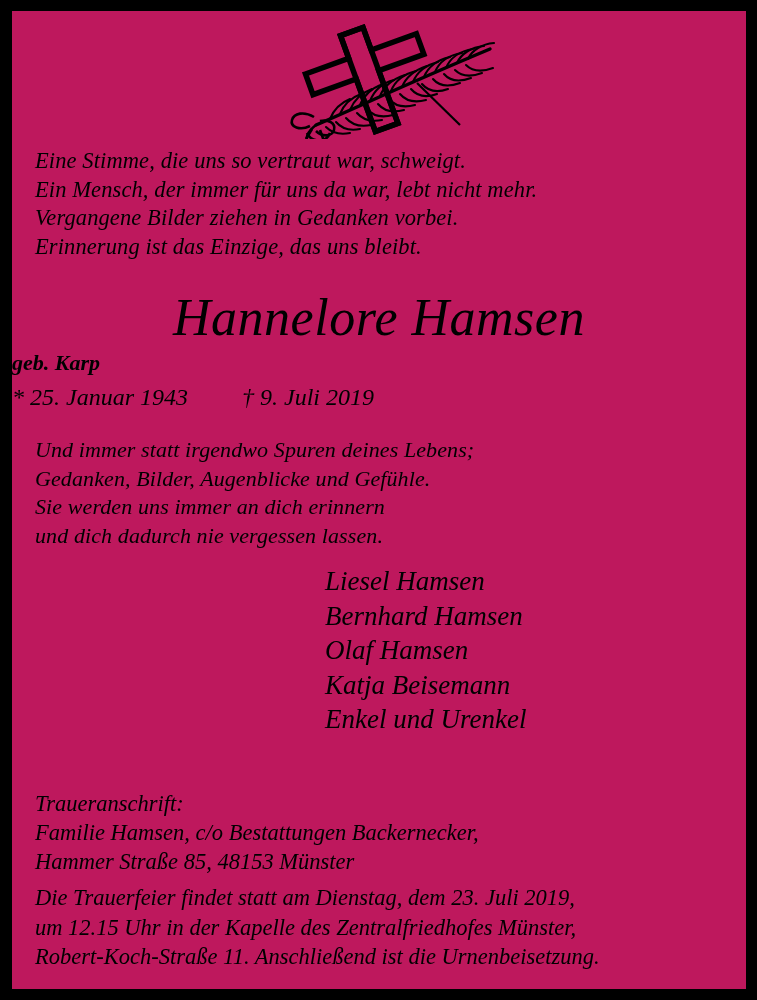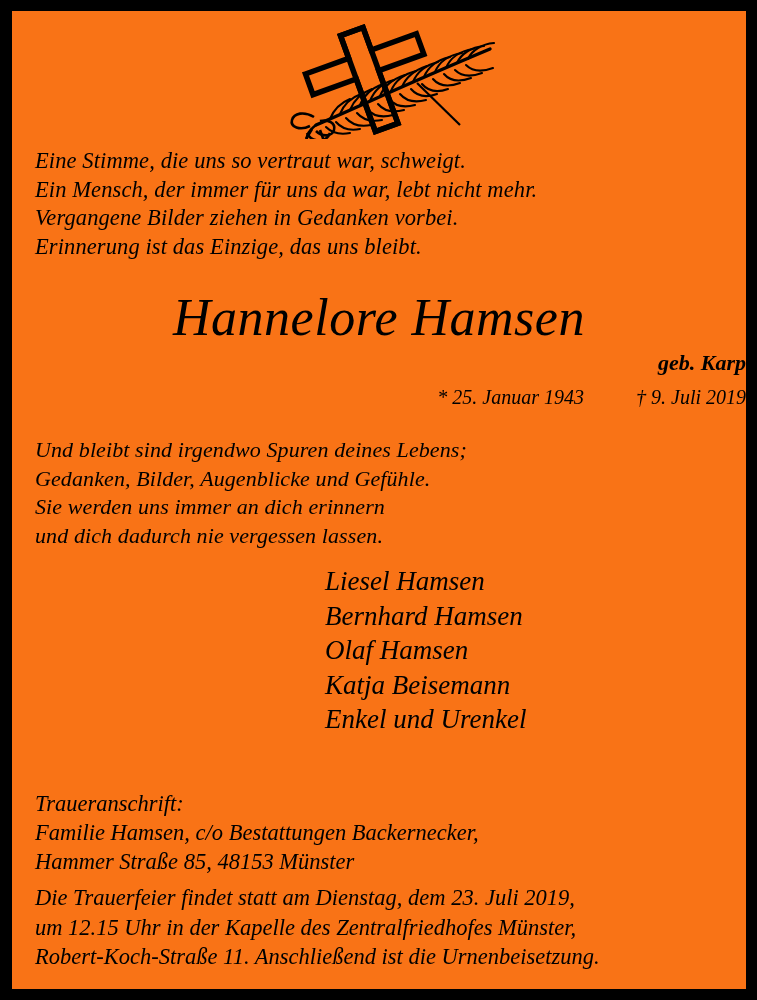--- a/index.html
+++ b/index.html
@@ -21,21 +21,21 @@
     width: 757px;
     height: 1000px;
     background: #000000;
     padding: 11px 11px 11px 12px;
   }
   #notice-body {
     position: relative;
     box-sizing: border-box;
     width: 100%;
     height: 100%;
-    background: #f97316;
+    background: #be185d;
     overflow: hidden;
     padding-left: 16px;
   }
 
   
   #emblem-area {
     position: absolute;
     left: 0;
     top: 10px;
     width: 100%;
@@ -74,35 +74,35 @@
     font-size: 52px;
     line-height: 58px;
     letter-spacing: 0.5px;
     color: #000000;
   }
   #maiden-name {
     position: absolute;
     left: 0;
     right: 0;
     top: 338px;
-    text-align: right;
+    text-align: left;
     font-style: italic;
     font-weight: bold;
     font-size: 22px;
     line-height: 28px;
     color: #000000;
   }
   #life-dates {
     position: absolute;
     left: 0;
     right: 0;
     top: 371px;
-    text-align: right;
-    font-style: italic;
-    font-size: 20px;
+    text-align: left;
+    font-style: italic;
+    font-size: 24px;
     line-height: 30px;
     color: #000000;
   }
   #life-dates .date-gap {
     display: inline-block;
     width: 42px;
   }
 
   #survivors {
     position: absolute;
@@ -217,21 +217,21 @@
 
     <div id="life-dates">
       <span>*</span>
       <span>25. Januar 1943</span>
       <span class="date-gap"></span>
       <span>†</span>
       <span>9. Juli 2019</span>
     </div>
 
     <div class="verse" id="verse-middle">
-      <div>Und bleibt sind irgendwo Spuren deines Lebens;</div>
+      <div>Und immer statt irgendwo Spuren deines Lebens;</div>
       <div>Gedanken, Bilder, Augenblicke und Gefühle.</div>
       <div>Sie werden uns immer an dich erinnern</div>
       <div>und dich dadurch nie vergessen lassen.</div>
     </div>
 
     <div id="survivors">
       <div>Liesel Hamsen</div>
       <div>Bernhard Hamsen</div>
       <div>Olaf Hamsen</div>
       <div>Katja Beisemann</div>

